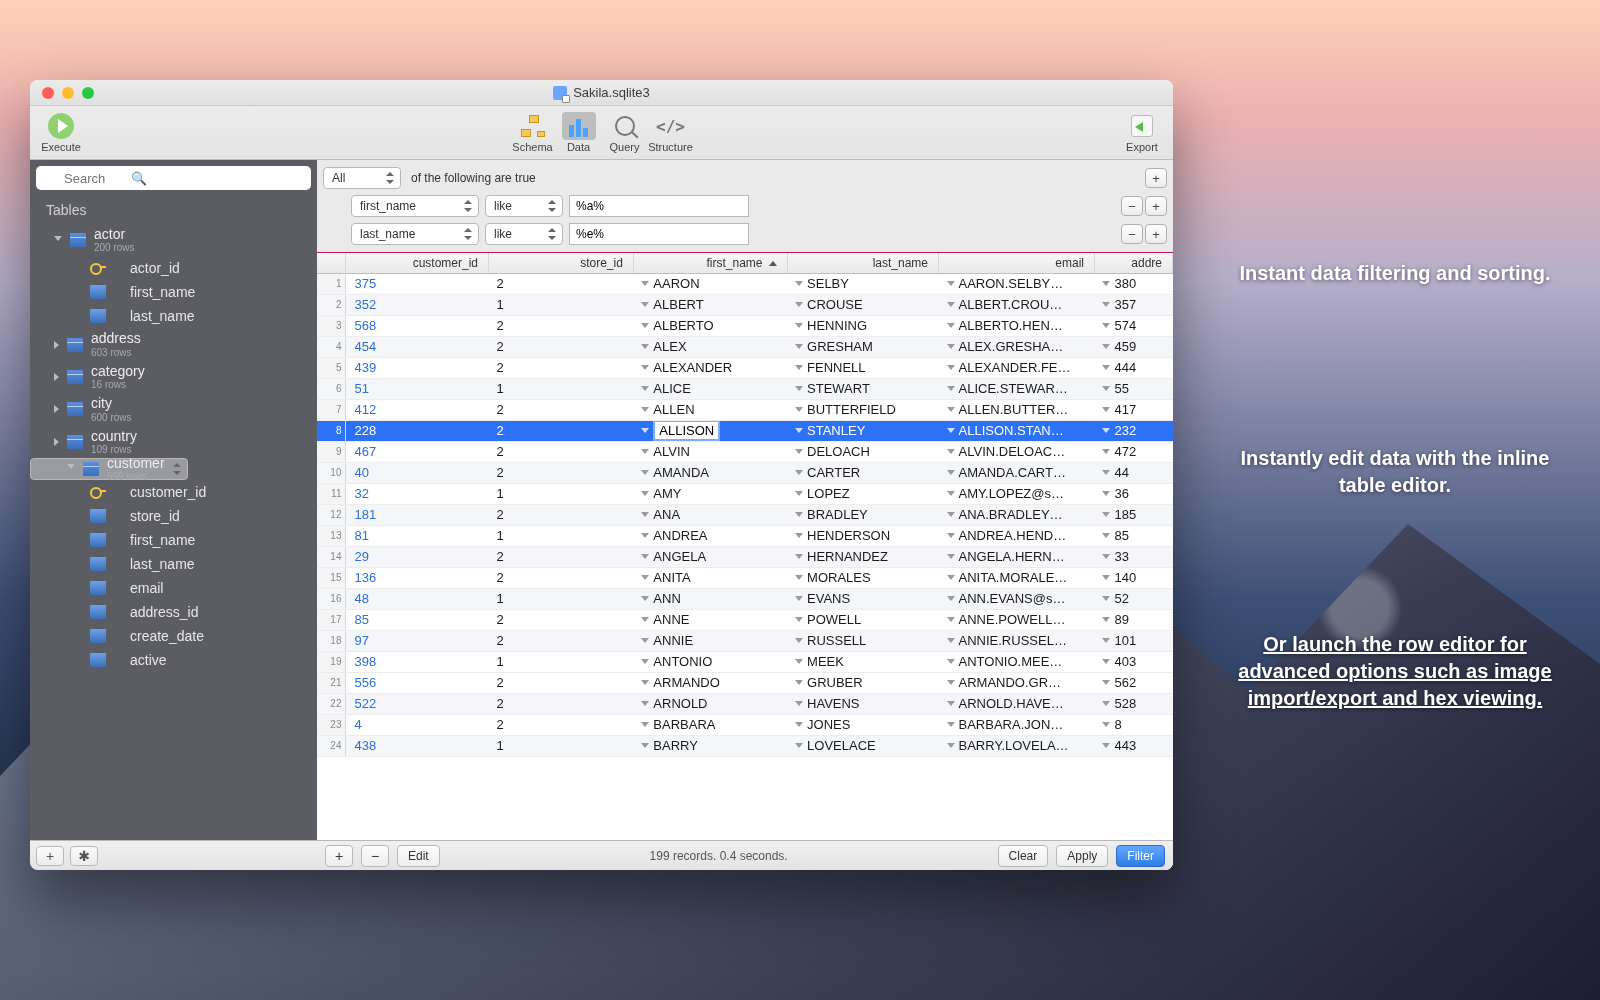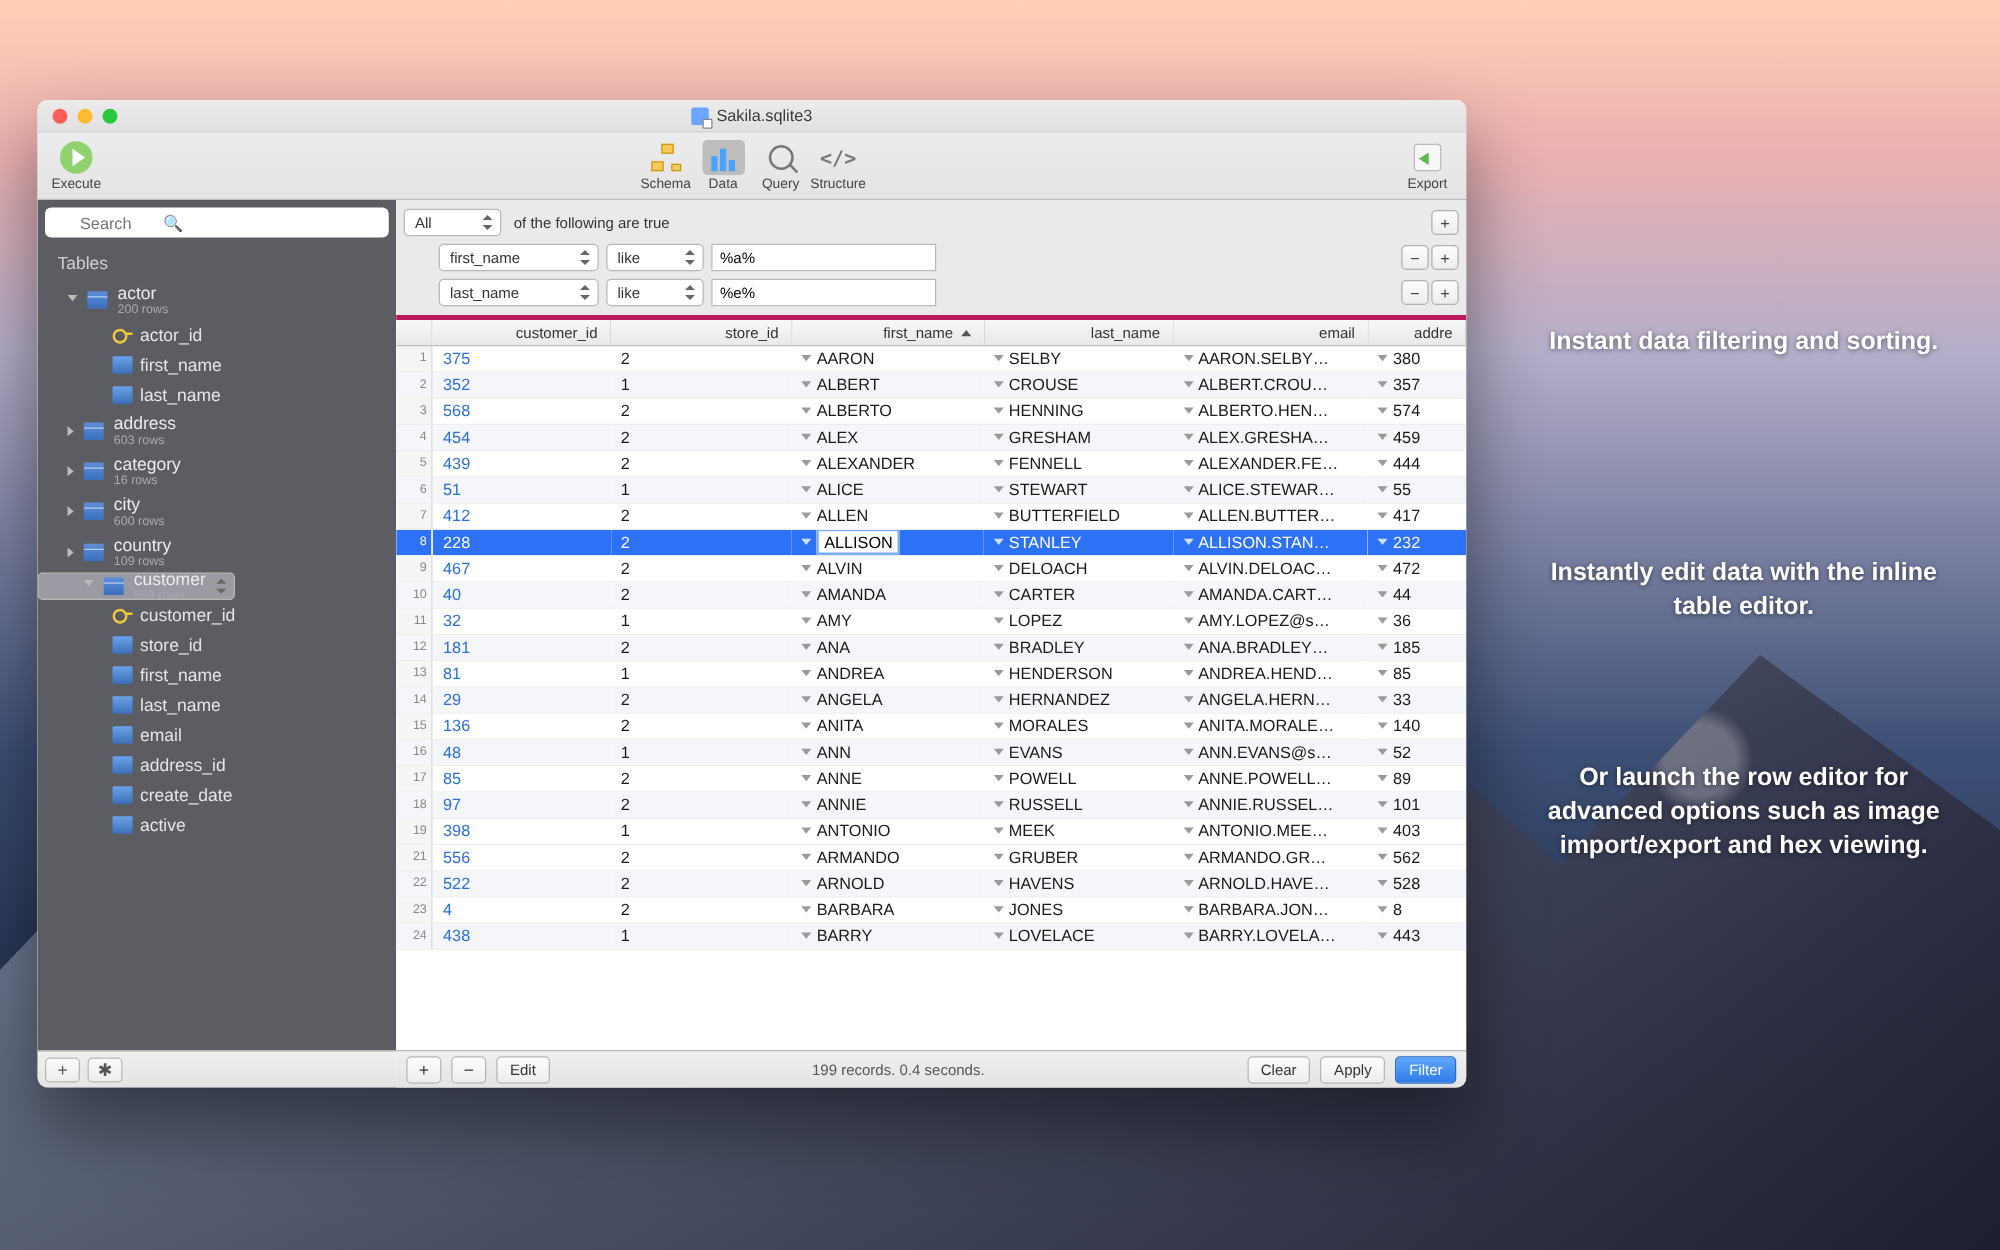--- a/index.html
+++ b/index.html
@@ -33,21 +33,21 @@
   width: 330px;
   color: #fff;
   font-weight: 600;
   font-size: 20px;
   line-height: 1.35;
   text-align: center;
   text-shadow: 0 1px 4px rgba(0,0,0,0.5);
 }
 .callout.c1 { top: 260px; }
 .callout.c2 { top: 445px; }
-.callout.c3 { top: 609px; }
+.callout.c3 { top: 631px; text-decoration: underline; }
 
 .window {
   position: absolute;
   left: 30px;
   top: 80px;
   width: 1143px;
   height: 790px;
   background: #fff;
   border-radius: 8px;
   box-shadow: 0 30px 60px rgba(0,0,0,0.45);
@@ -243,21 +243,21 @@
   position: relative;
   flex-shrink: 0;
 }
 .tbl .tico::before {
   content: ""; position: absolute; left: 0; right: 0; top: 4px; height: 1px;
   background: rgba(255,255,255,0.6);
 }
 .tbl .tname { color: #ececf0; font-size: 14px; line-height: 1.1; }
 .tbl .trows { color: #a9a9b2; font-size: 10px; }
 .col {
-  display: flex; align-items: center; gap: 6px;
+  display: flex; align-items: center; gap: 24px;
   padding: 4px 10px 4px 60px;
   font-size: 14px;
   color: #e6e6ea;
 }
 .col .cico {
   width: 16px; height: 14px;
   background: linear-gradient(#6ba2e8, #3d6fb8);
   border-radius: 1px;
   flex-shrink: 0;
 }
@@ -304,21 +304,21 @@
 
 .main {
   flex: 1;
   display: flex;
   flex-direction: column;
   min-height: 0;
   background: #fff;
 }
 .filterbar {
   background: #eaeaea;
-  border-bottom: 4px solid #be185d;
+  border-bottom: 1px solid #be185d;
   padding: 4px 6px;
 }
 .filterrow {
   display: flex; align-items: center;
   gap: 6px;
   padding: 3px 0;
 }
 .filterrow.indent { padding-left: 28px; }
 .sel {
   height: 22px;

